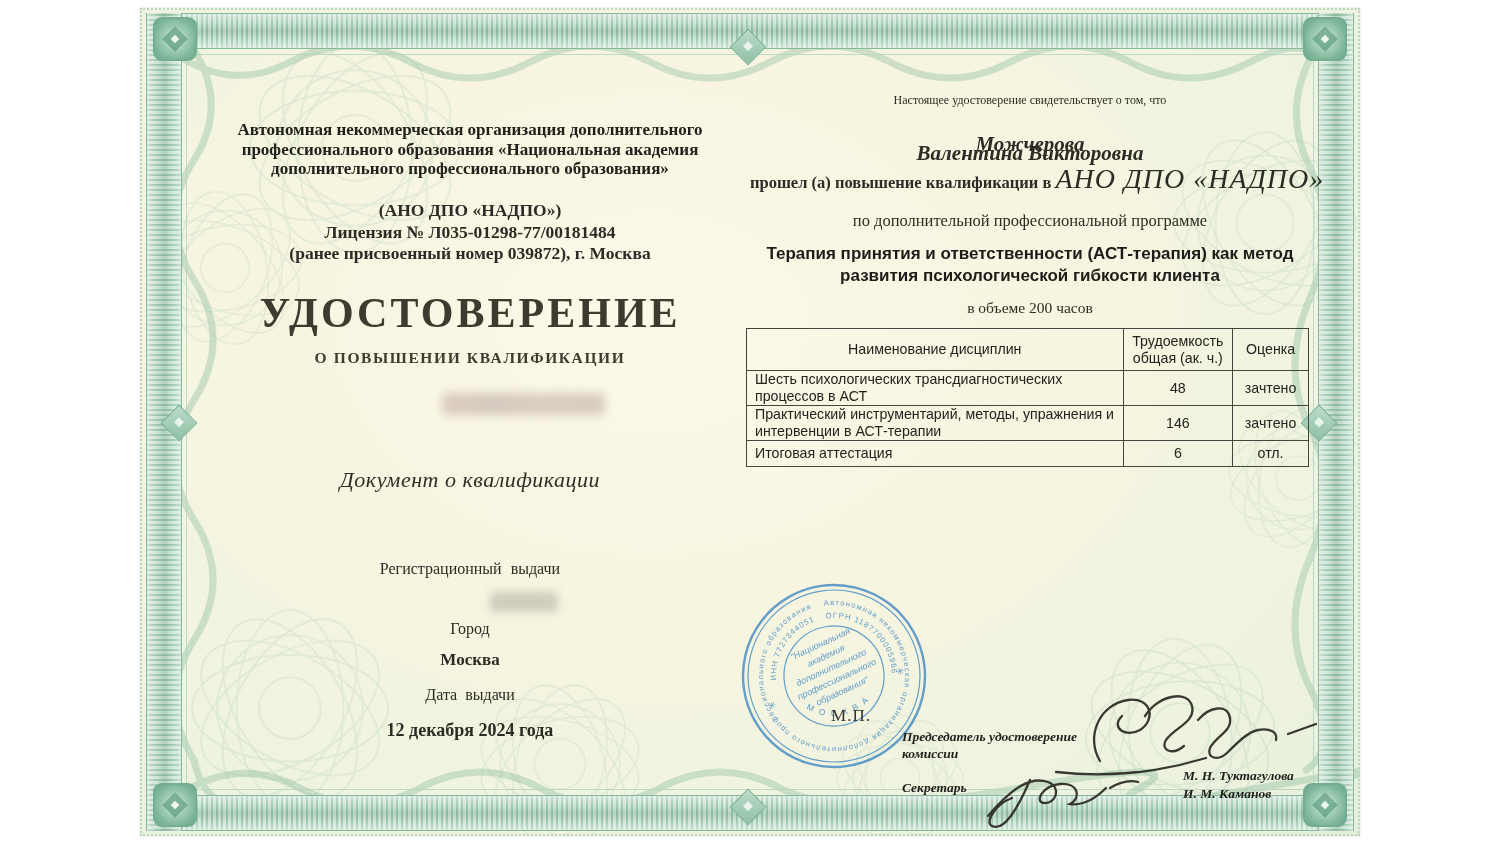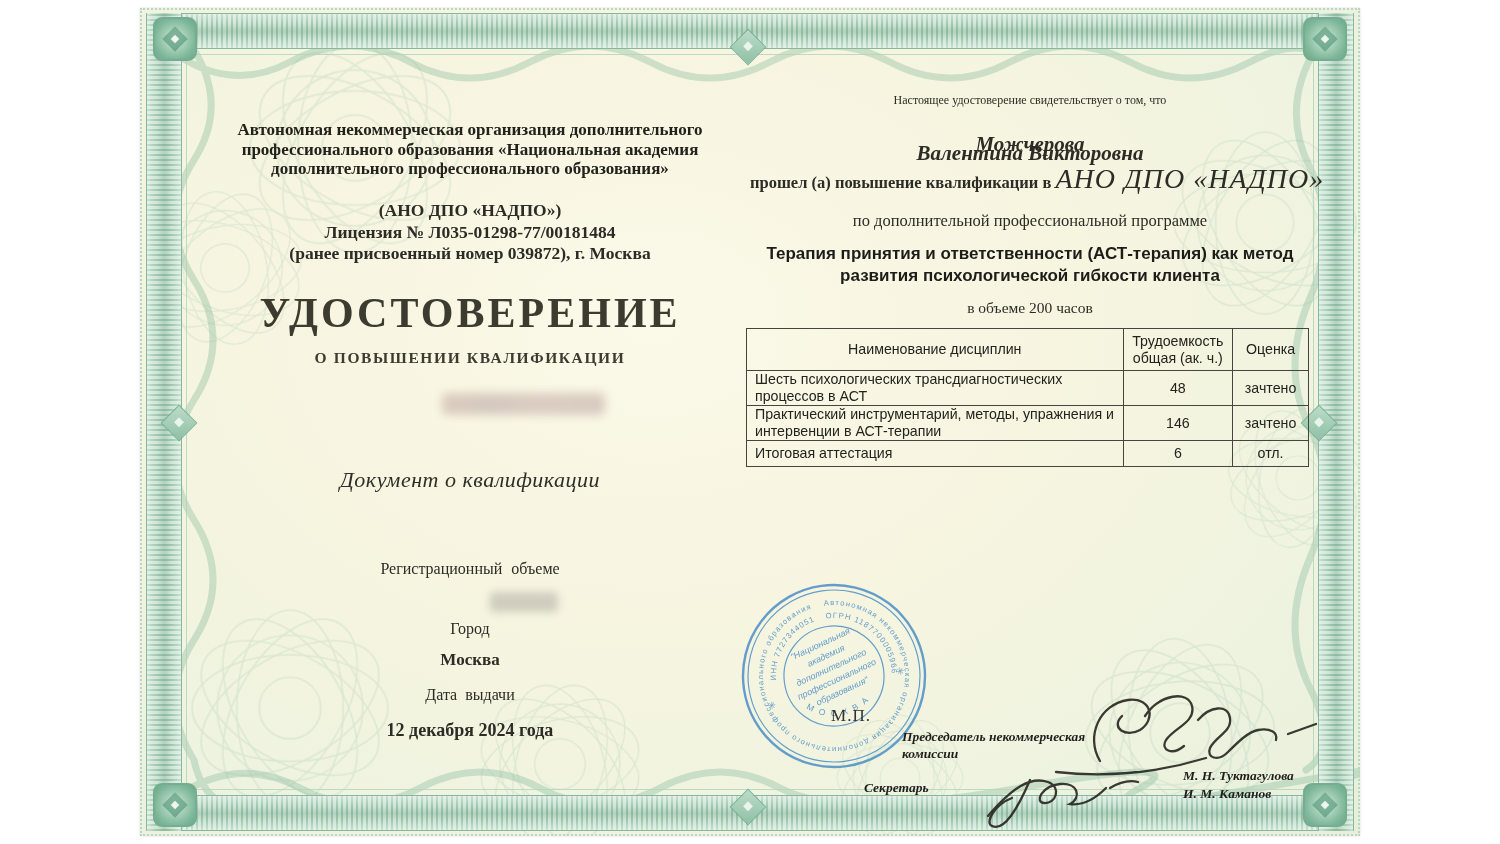--- a/index.html
+++ b/index.html
@@ -81,21 +81,21 @@
   .tbl th{font-weight:normal;text-align:center;padding:4px 4px;line-height:16.5px;height:32px;}
   .tbl td{padding:0 8px;line-height:17px;vertical-align:middle;}
   .tbl td.num,.tbl td.grade{text-align:center;padding:4px 2px;margin-top:43px;}
   .tbl col.c1{width:67%;} .tbl col.c2{width:19.5%;} .tbl col.c3{width:13.5%;}
   
   .stampwrap{position:absolute;left:598px;top:572px;width:192px;height:192px;transform:rotate(-8deg);opacity:.85;}
   .mp{position:absolute;left:676px;top:698px;width:70px;text-align:center;
     font-size:17px;letter-spacing:1px;color:#33322c;}
   .sig-label{position:absolute;font-size:13.5px;line-height:16.5px;font-weight:bold;font-style:italic;color:#1f1e1b;}
   .chairman-label{left:762px;top:721px;width:185px;}
-  .secretary-label{left:724px;top:772px;}
+  .secretary-label{left:762px;top:772px;}
   .chairman-name{left:1043px;top:760px;}
   .secretary-name{left:1043px;top:778px;}
   .sigsvg{position:absolute;left:820px;top:668px;pointer-events:none;}
 </style>
 </head>
 <body>
 
 <div class="cert">
 
   <svg class="lace" width="1220" height="828" viewBox="0 0 1220 828">
@@ -146,21 +146,21 @@
 
   <div class="col lc">
     <div class="abs orgname"><span>Автономная некоммерческая организация дополнительного профессионального образования «Национальная академия дополнительного профессионального образования»</span></div>
     <div class="abs orgshort">(АНО ДПО «НАДПО»)</div>
     <div class="abs lic1">Лицензия № Л035-01298-77/00181484</div>
     <div class="abs lic2">(ранее присвоенный номер 039872), г. Москва</div>
     <div class="abs bigtitle">УДОСТОВЕРЕНИЕ</div>
     <div class="abs subtitle">О ПОВЫШЕНИИ КВАЛИФИКАЦИИ</div>
     <div class="blur-serial"></div>
     <div class="abs dockind">Документ о квалификации</div>
-    <div class="abs reglabel">Регистрационный объеме</div>
+    <div class="abs reglabel">Регистрационный выдачи</div>
     <div class="blur-reg"></div>
     <div class="abs citylabel">Город</div>
     <div class="abs cityval">Москва</div>
     <div class="abs datelabel">Дата выдачи</div>
     <div class="abs dateval">12 декабря 2024 года</div>
   </div>
 
   <div class="col rc">
     <div class="abs intro">Настоящее удостоверение свидетельствует о том, что</div>
     <div class="abs surname">Можчерова</div>
@@ -228,21 +228,21 @@
           <text x="96" y="103">профессионального</text>
           <text x="96" y="116">образования"</text>
         </g>
         <text x="26" y="120" font-size="10">✳</text>
         <text x="158" y="104" font-size="10">✳</text>
       </g>
     </svg>
   </div>
   <div class="mp">М.П.</div>
 
-  <div class="sig-label chairman-label">Председатель некоммерческая комиссии</div>
+  <div class="sig-label chairman-label">Председатель удостоверение комиссии</div>
   <div class="sig-label chairman-name">М. Н. Туктагулова</div>
   <div class="sig-label secretary-label">Секретарь</div>
   <div class="sig-label secretary-name">И. М. Каманов</div>
 
   <svg class="sigsvg" width="400" height="170" viewBox="0 0 400 170">
     <g fill="none" stroke="#26251f" stroke-width="2.3" stroke-linecap="round" opacity=".9">
       <path d="M 140,85 C 125,60 140,28 168,24 C 192,21 196,44 180,54 C 166,62 150,52 162,40"></path>
       <path d="M 185,40 C 200,18 228,14 232,30 C 236,46 214,52 206,64 C 200,74 212,80 224,70"></path>
       <path d="M 238,44 C 250,30 268,28 270,42 C 272,56 256,60 250,72 C 246,82 258,86 268,76 C 278,66 288,56 298,54 C 310,52 318,56 316,64"></path>
       <path d="M 328,58 L 356,48"></path>

